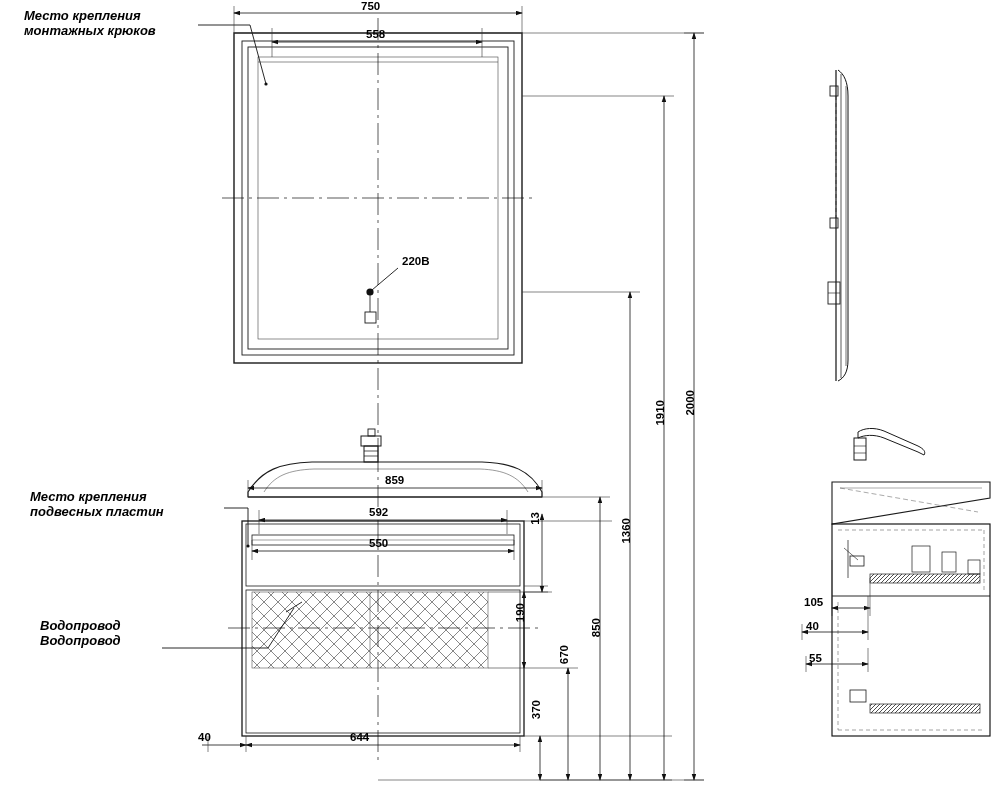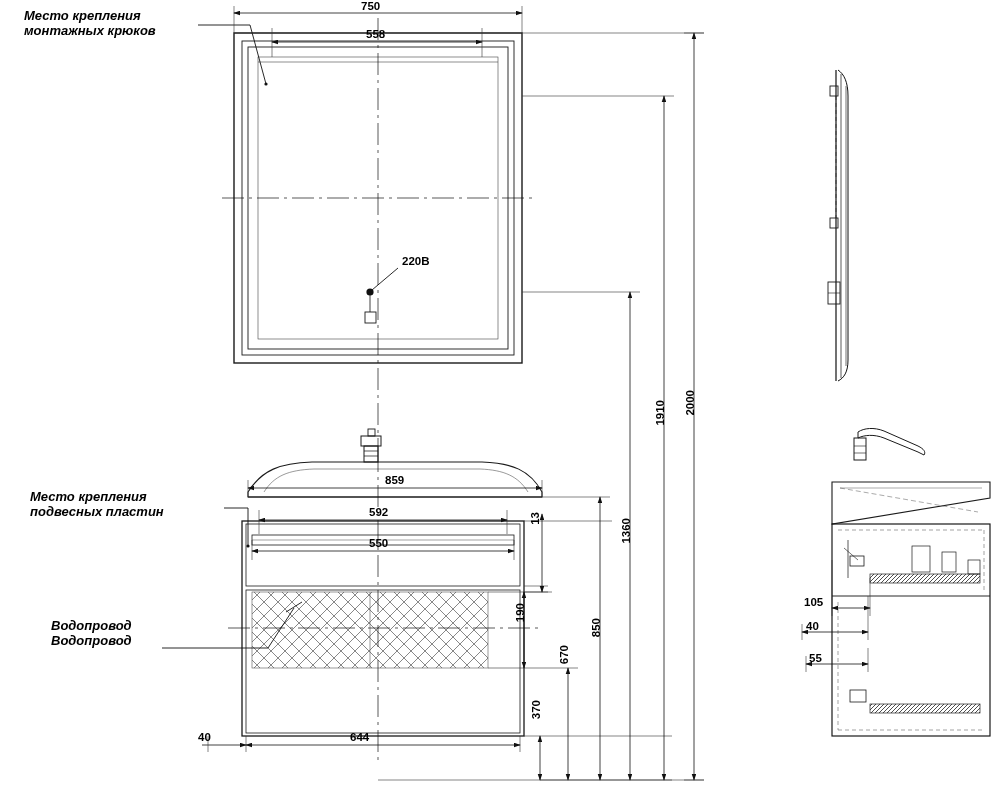--- a/index.html
+++ b/index.html
@@ -217,21 +217,21 @@
   <div class="lbl note" style="left:12px; top:8px;">
     <div>Место крепления</div>
     <div>монтажных крюков</div>
   </div>
 
   <div class="lbl note" style="left:18px; top:489px;">
     <div>Место крепления</div>
     <div>подвесных пластин</div>
   </div>
 
-  <div class="lbl note" style="left:28px; top:618px;margin-left:11px;">
+  <div class="lbl note" style="left:28px; top:618px;">
     <div>Водопровод</div>
     <div>Водопровод</div>
   </div>
 
   <div class="lbl dim" style="left:390px; top:255px;">220В</div>
 
   <div class="lbl dim" style="left:349px; top:0px;">750</div>
   <div class="lbl dim" style="left:341px; top:28px;margin-left:13px;">558</div>
 
   <div class="lbl dim" style="left:373px; top:474px;">859</div>

